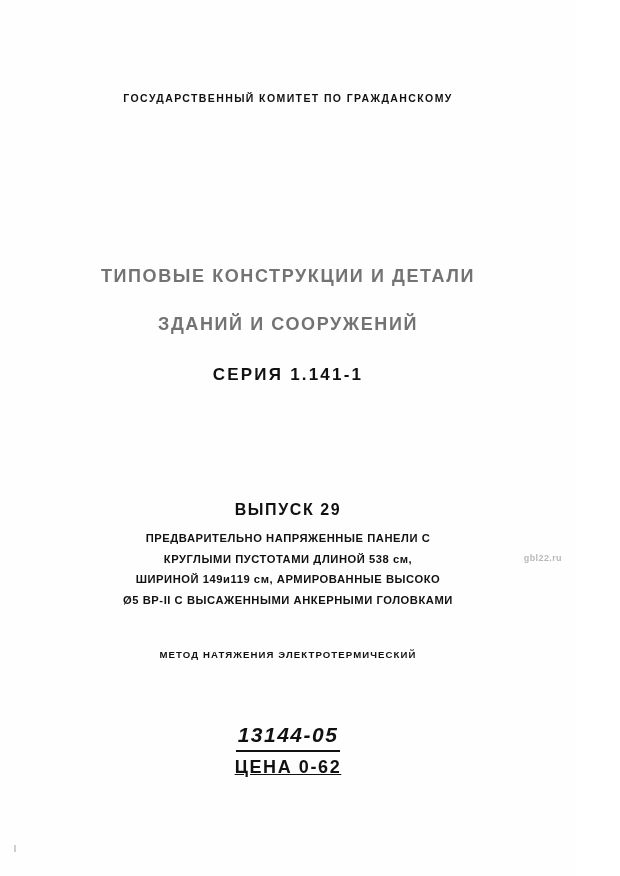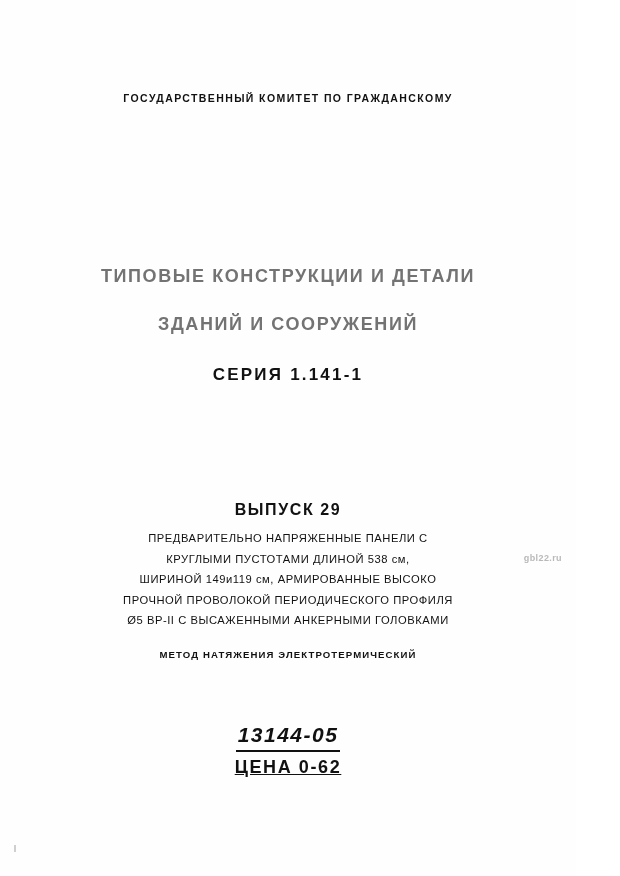--- a/index.html
+++ b/index.html
@@ -76,21 +76,21 @@
     top: 501px;
     font-size: 16px;
     font-weight: bold;
     letter-spacing: 1.6px;
     color: #111;
   }
 
   .desc {
     top: 528px;
     font-size: 11.2px;
-    font-weight: normal;
+    font-weight: bold;
     letter-spacing: 0.55px;
     line-height: 20.5px;
     color: #111;
   }
 
   .method {
     top: 649px;
     font-size: 9.6px;
     font-weight: bold;
     letter-spacing: 1.1px;
@@ -163,21 +163,20 @@
 
   <div class="block series">СЕРИЯ 1.141-1</div>
 
 
   <div class="block issue">ВЫПУСК 29</div>
 
   <div class="block desc">
     <span class="line">ПРЕДВАРИТЕЛЬНО НАПРЯЖЕННЫЕ ПАНЕЛИ С</span>
     <span class="line">КРУГЛЫМИ ПУСТОТАМИ ДЛИНОЙ 538 см,</span>
     <span class="line">ШИРИНОЙ 149и119 см, АРМИРОВАННЫЕ ВЫСОКО</span>
-    <span class="line">ПРОЧНОЙ ПРОВОЛОКОЙ ПЕРИОДИЧЕСКОГО ПРОФИЛЯ</span>
     <span class="line">Ø5 ВР-II С ВЫСАЖЕННЫМИ АНКЕРНЫМИ ГОЛОВКАМИ</span>
   </div>
 
   <div class="block method">МЕТОД НАТЯЖЕНИЯ ЭЛЕКТРОТЕРМИЧЕСКИЙ</div>
 
   <div class="codeblock">
     <span class="code">13144-05</span>
     <span class="price">ЦЕНА 0-62</span>
   </div>
 

